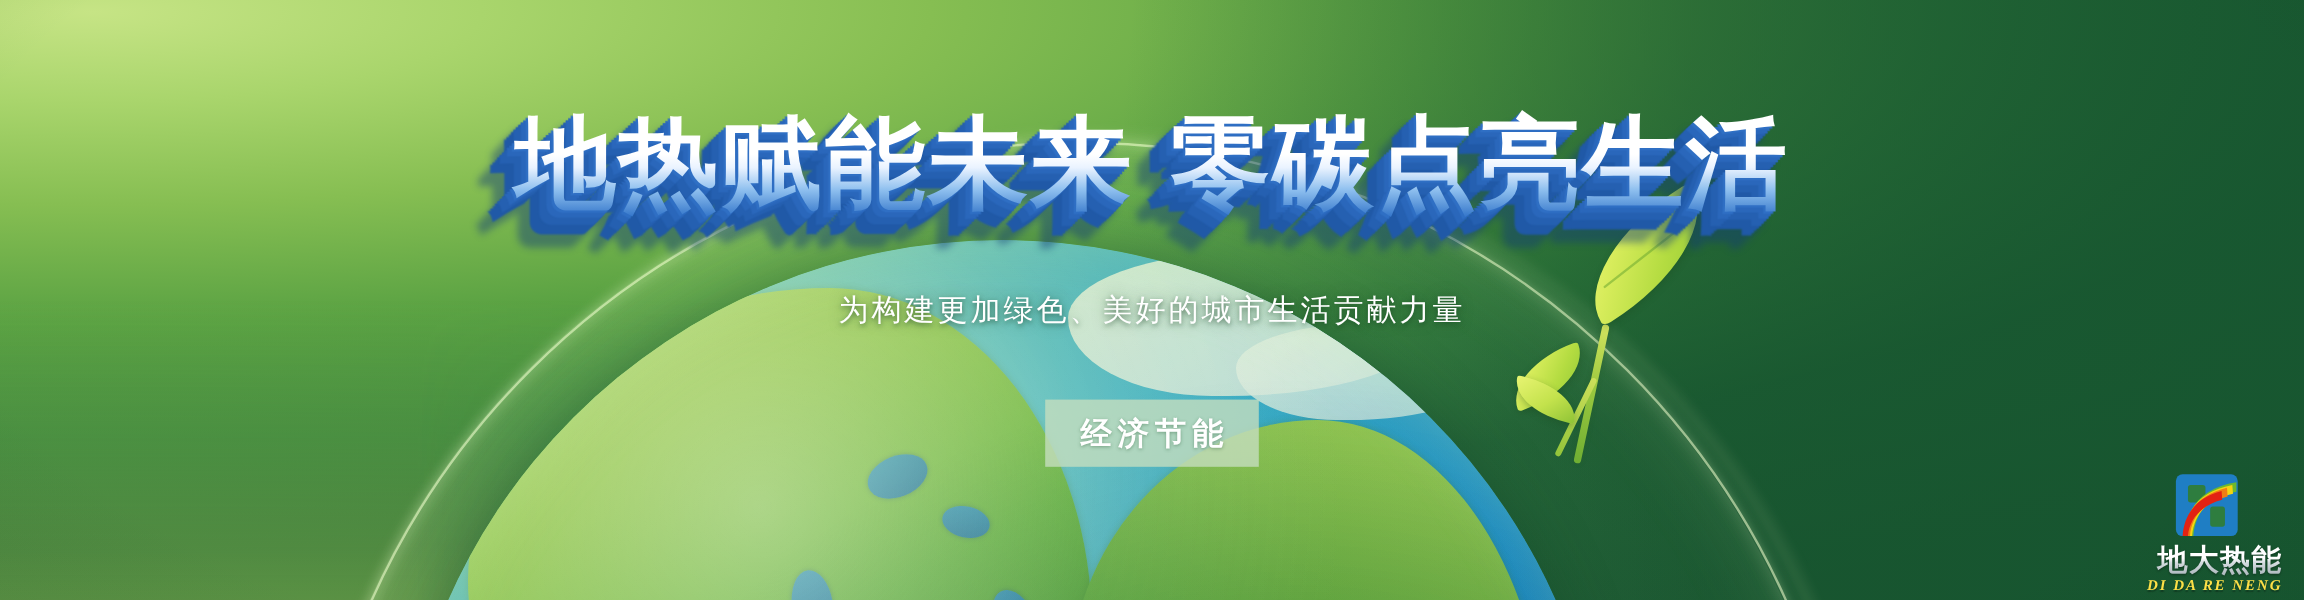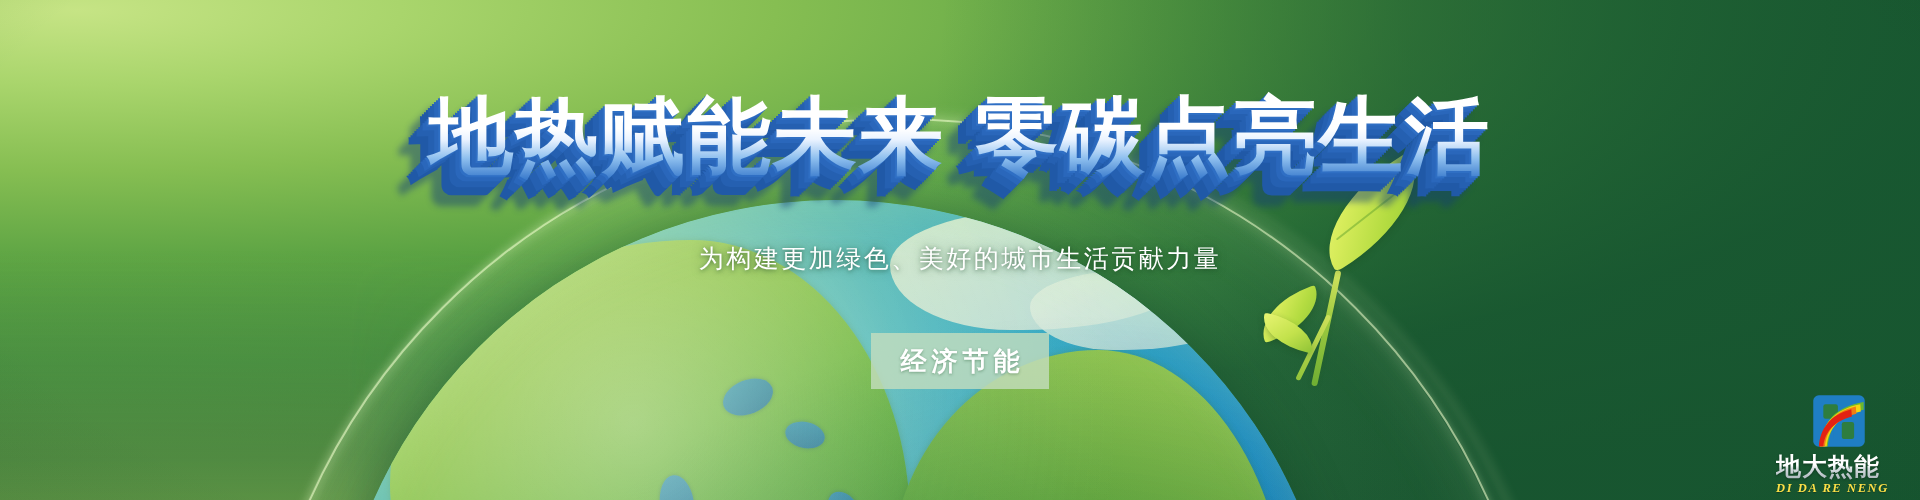--- a/index.html
+++ b/index.html
@@ -273,21 +273,21 @@
     text-shadow: 0 1px 3px rgba(40,90,50,0.45);
     box-sizing: border-box;
   }
 
   
   .logo {
     position: absolute;
     right: 18px;
     bottom: 4px;
     width: 126px;
-    text-align: left;
+    text-align: right;
     user-select: none;
   }
   .logo-mark {
     width: 56px;
     height: 56px;
     margin: 0 auto 4px;
     display: block;
   }
   .logo-cn {
     font-size: 25px;

